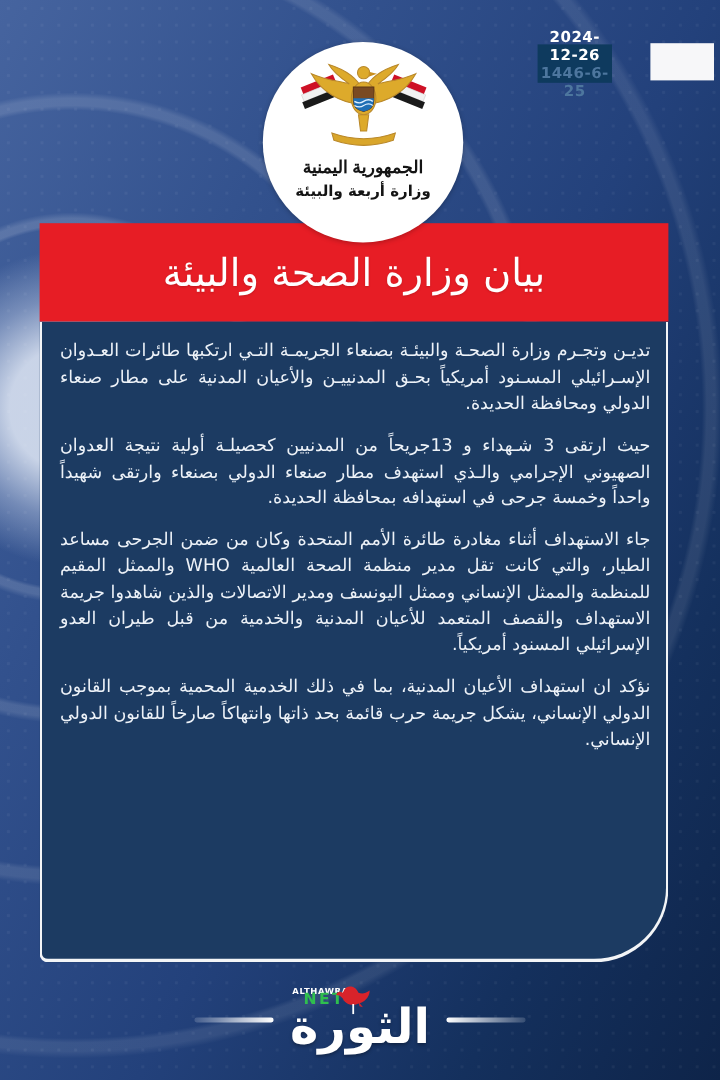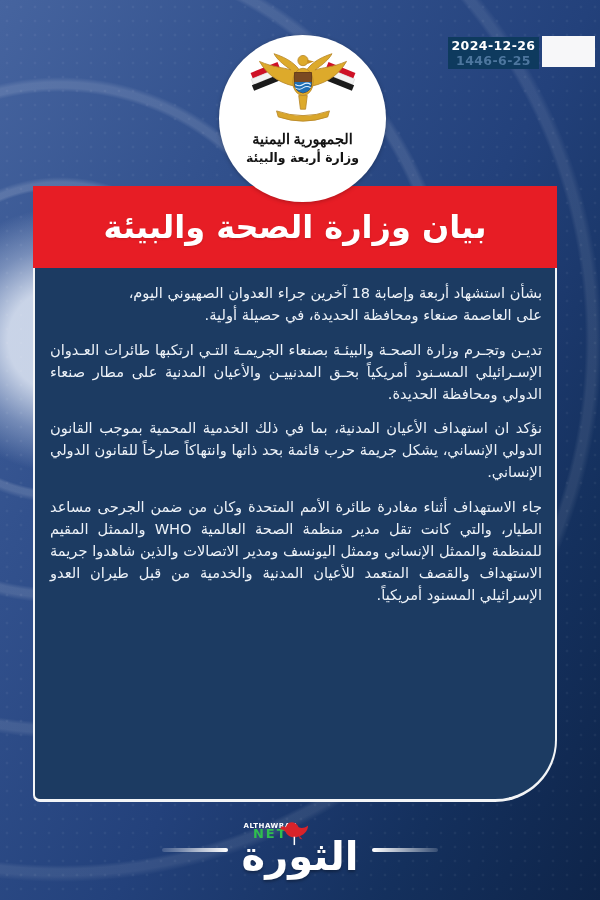--- a/index.html
+++ b/index.html
@@ -27,21 +27,21 @@
       linear-gradient(118deg,#46649f 0%,#32518d 28%,#23417b 55%,#14305d 80%,#0e2449 100%);
   }
   .page::before{
     content:"";position:absolute;inset:0;pointer-events:none;
     background-image:radial-gradient(rgba(255,255,255,0.14) 1.1px, rgba(255,255,255,0) 1.7px);
     background-size:14px 14px;opacity:.33;
   }
 
   
   .date-box{
-    position:absolute;left:448px;top:37px;width:91px;height:32px;
+    position:absolute;left:448px;top:37px;width:62px;height:32px;
     background:#0e3a5e;color:#fff;text-align:center;
     display:flex;flex-direction:column;justify-content:center;line-height:15px;
   }
   .date-g{font-size:12.5px;font-weight:bold;letter-spacing:.4px;}
   .date-h{font-size:12.5px;font-weight:bold;color:#4d769e;letter-spacing:.4px;}
   .white-box{position:absolute;left:542px;top:36px;width:53px;height:31px;background:#f7f7f9;}
 
   
   .logo-circle{
     position:absolute;left:219px;top:35px;width:167px;height:167px;border-radius:50%;
@@ -50,21 +50,21 @@
   }
   .emblem-svg{margin-top:12px;}
   .emblem-country{font-size:14.5px;font-weight:bold;color:#141414;margin-top:-2px;font-family:Liberation Serif, serif;}
   .emblem-ministry{font-size:12.5px;font-weight:bold;color:#141414;margin-top:2px;}
 
   
   .card{position:absolute;left:33px;top:186px;width:524px;z-index:2;}
   .banner{
     height:82px;background:#e71d25;display:flex;align-items:center;justify-content:center;
   }
-  .banner-title{color:#fff;font-size:32px;font-weight:bold;direction:rtl;text-shadow:0 1px 2px rgba(0,0,0,.15);}
+  .banner-title{color:#fff;font-size:32px;font-weight:normal;direction:rtl;text-shadow:0 1px 2px rgba(0,0,0,.15);}
   .panel{
     background:#1c3b62;
     border-left:2px solid rgba(255,255,255,.95);
     border-right:2px solid rgba(255,255,255,.95);
     border-bottom:3px solid rgba(255,255,255,.95);
     border-bottom-right-radius:62px;border-bottom-left-radius:7px;
     min-height:534px;box-sizing:border-box;
     padding:14px 13px 10px 15px;
     direction:rtl;
   }
@@ -133,25 +133,24 @@
     </svg>
     <div class="emblem-country">الجمهورية اليمنية</div>
     <div class="emblem-ministry">وزارة أربعة والبيئة</div>
   </div>
 
   <div class="card">
     <div class="banner">
       <span class="banner-title">بيان وزارة الصحة والبيئة</span>
     </div>
     <div class="panel">
-      <p class="para">بشأن استشهاد أربعة وإصابة 18 آخرين جراء العدوان الصهيوني اليوم،
-على العاصمة صنعاء ومحافظة الحديدة، في حصيلة أولية.</p>
       <p class="para">تديـن وتجـرم وزارة الصحـة والبيئـة بصنعاء الجريمـة التـي ارتكبها طائرات العـدوان الإسـرائيلي المسـنود أمريكياً بحـق المدنييـن والأعيان المدنية على مطار صنعاء الدولي ومحافظة الحديدة.</p>
+      <p class="para">حيث ارتقى 3 شـهداء و 13جريحاً من المدنيين كحصيلـة أولية نتيجة العدوان الصهيوني الإجرامي والـذي استهدف مطار صنعاء الدولي بصنعاء وارتقى شهيداً واحداً وخمسة جرحى في استهدافه بمحافظة الحديدة.</p>
+      <p class="para">جاء الاستهداف أثناء مغادرة طائرة الأمم المتحدة وكان من ضمن الجرحى مساعد الطيار، والتي كانت تقل مدير منظمة الصحة العالمية WHO والممثل المقيم للمنظمة والممثل الإنساني وممثل اليونسف ومدير الاتصالات والذين شاهدوا جريمة الاستهداف والقصف المتعمد للأعيان المدنية والخدمية من قبل طيران العدو الإسرائيلي المسنود أمريكياً.</p>
       <p class="para">نؤكد ان استهداف الأعيان المدنية، بما في ذلك الخدمية المحمية بموجب القانون الدولي الإنساني، يشكل جريمة حرب قائمة بحد ذاتها وانتهاكاً صارخاً للقانون الدولي الإنساني.</p>
-      <p class="para">جاء الاستهداف أثناء مغادرة طائرة الأمم المتحدة وكان من ضمن الجرحى مساعد الطيار، والتي كانت تقل مدير منظمة الصحة العالمية WHO والممثل المقيم للمنظمة والممثل الإنساني وممثل اليونسف ومدير الاتصالات والذين شاهدوا جريمة الاستهداف والقصف المتعمد للأعيان المدنية والخدمية من قبل طيران العدو الإسرائيلي المسنود أمريكياً.</p>
     </div>
   </div>
 
   <div class="footer">
     <div class="dash dash-left"></div>
     <div class="brand">
       <div class="brand-en">
         <span class="brand-en-name">ALTHAWRAH</span>
         <span class="brand-en-net">NET</span>
       </div>

